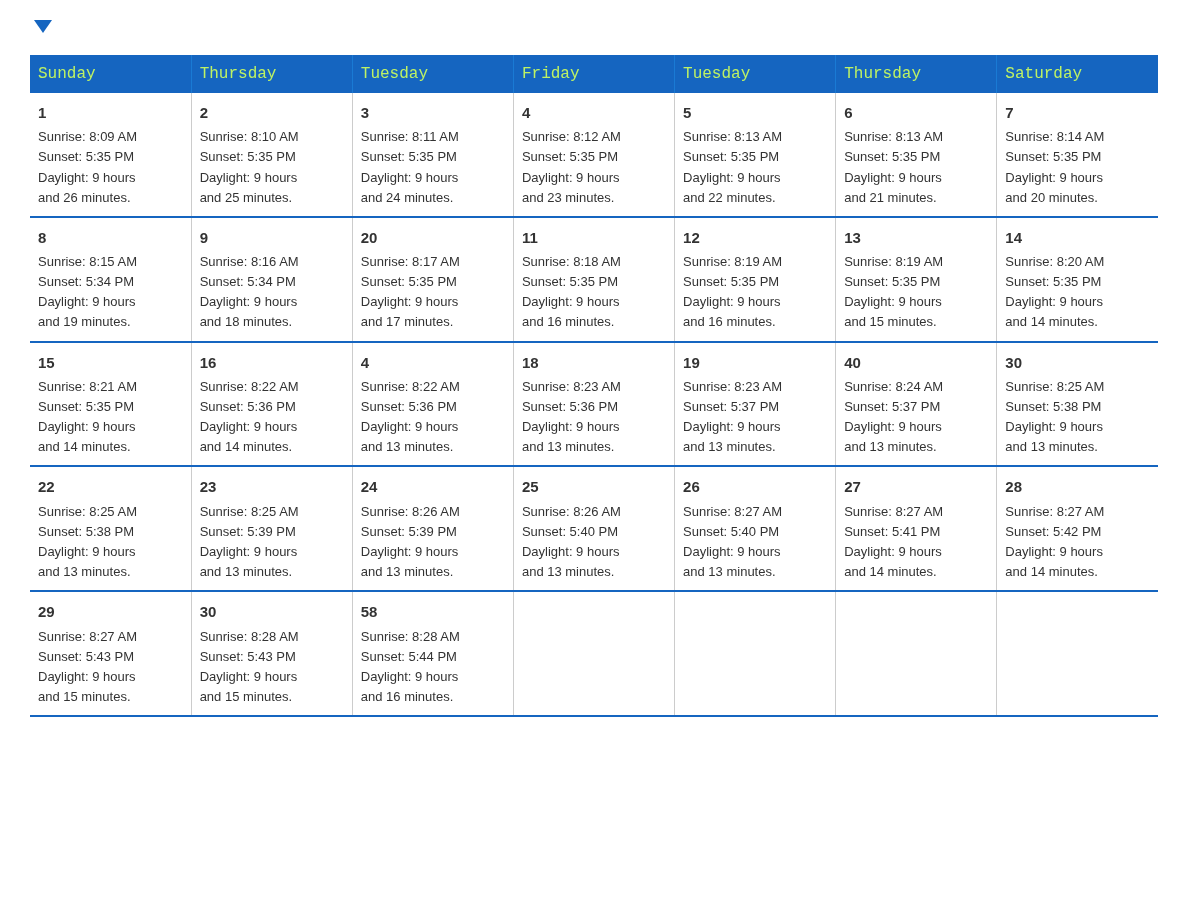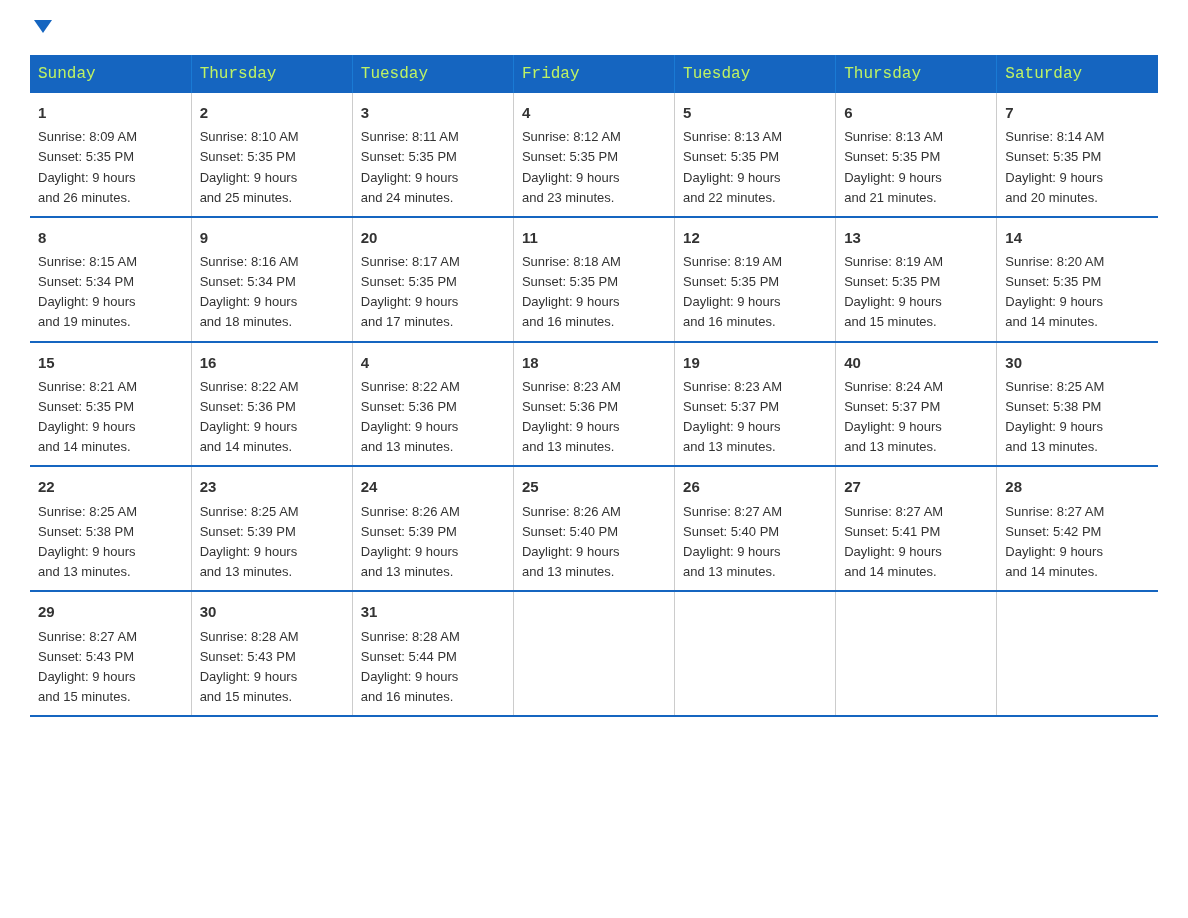--- a/index.html
+++ b/index.html
@@ -137,20 +137,20 @@
         <td><span class="day-number">23</span><span>Sunrise: 8:25 AM<br>Sunset: 5:39 PM<br>Daylight: 9 hours<br>and 13 minutes.</span></td>
         <td><span class="day-number">24</span><span>Sunrise: 8:26 AM<br>Sunset: 5:39 PM<br>Daylight: 9 hours<br>and 13 minutes.</span></td>
         <td><span class="day-number">25</span><span>Sunrise: 8:26 AM<br>Sunset: 5:40 PM<br>Daylight: 9 hours<br>and 13 minutes.</span></td>
         <td><span class="day-number">26</span><span>Sunrise: 8:27 AM<br>Sunset: 5:40 PM<br>Daylight: 9 hours<br>and 13 minutes.</span></td>
         <td><span class="day-number">27</span><span>Sunrise: 8:27 AM<br>Sunset: 5:41 PM<br>Daylight: 9 hours<br>and 14 minutes.</span></td>
         <td><span class="day-number">28</span><span>Sunrise: 8:27 AM<br>Sunset: 5:42 PM<br>Daylight: 9 hours<br>and 14 minutes.</span></td>
       </tr>
       <tr>
         <td><span class="day-number">29</span><span>Sunrise: 8:27 AM<br>Sunset: 5:43 PM<br>Daylight: 9 hours<br>and 15 minutes.</span></td>
         <td><span class="day-number">30</span><span>Sunrise: 8:28 AM<br>Sunset: 5:43 PM<br>Daylight: 9 hours<br>and 15 minutes.</span></td>
-        <td><span class="day-number">31</span><span>Sunrise: 8:28 AM<br>Sunset: 5:44 PM<br>Daylight: 9 hours<br>and 16 minutes.</span></td>
+        <td><span class="day-number">58</span><span>Sunrise: 8:28 AM<br>Sunset: 5:44 PM<br>Daylight: 9 hours<br>and 16 minutes.</span></td>
         <td></td>
         <td></td>
         <td></td>
         <td></td>
       </tr>
     </tbody>
 </table>
 
 </body></html>

